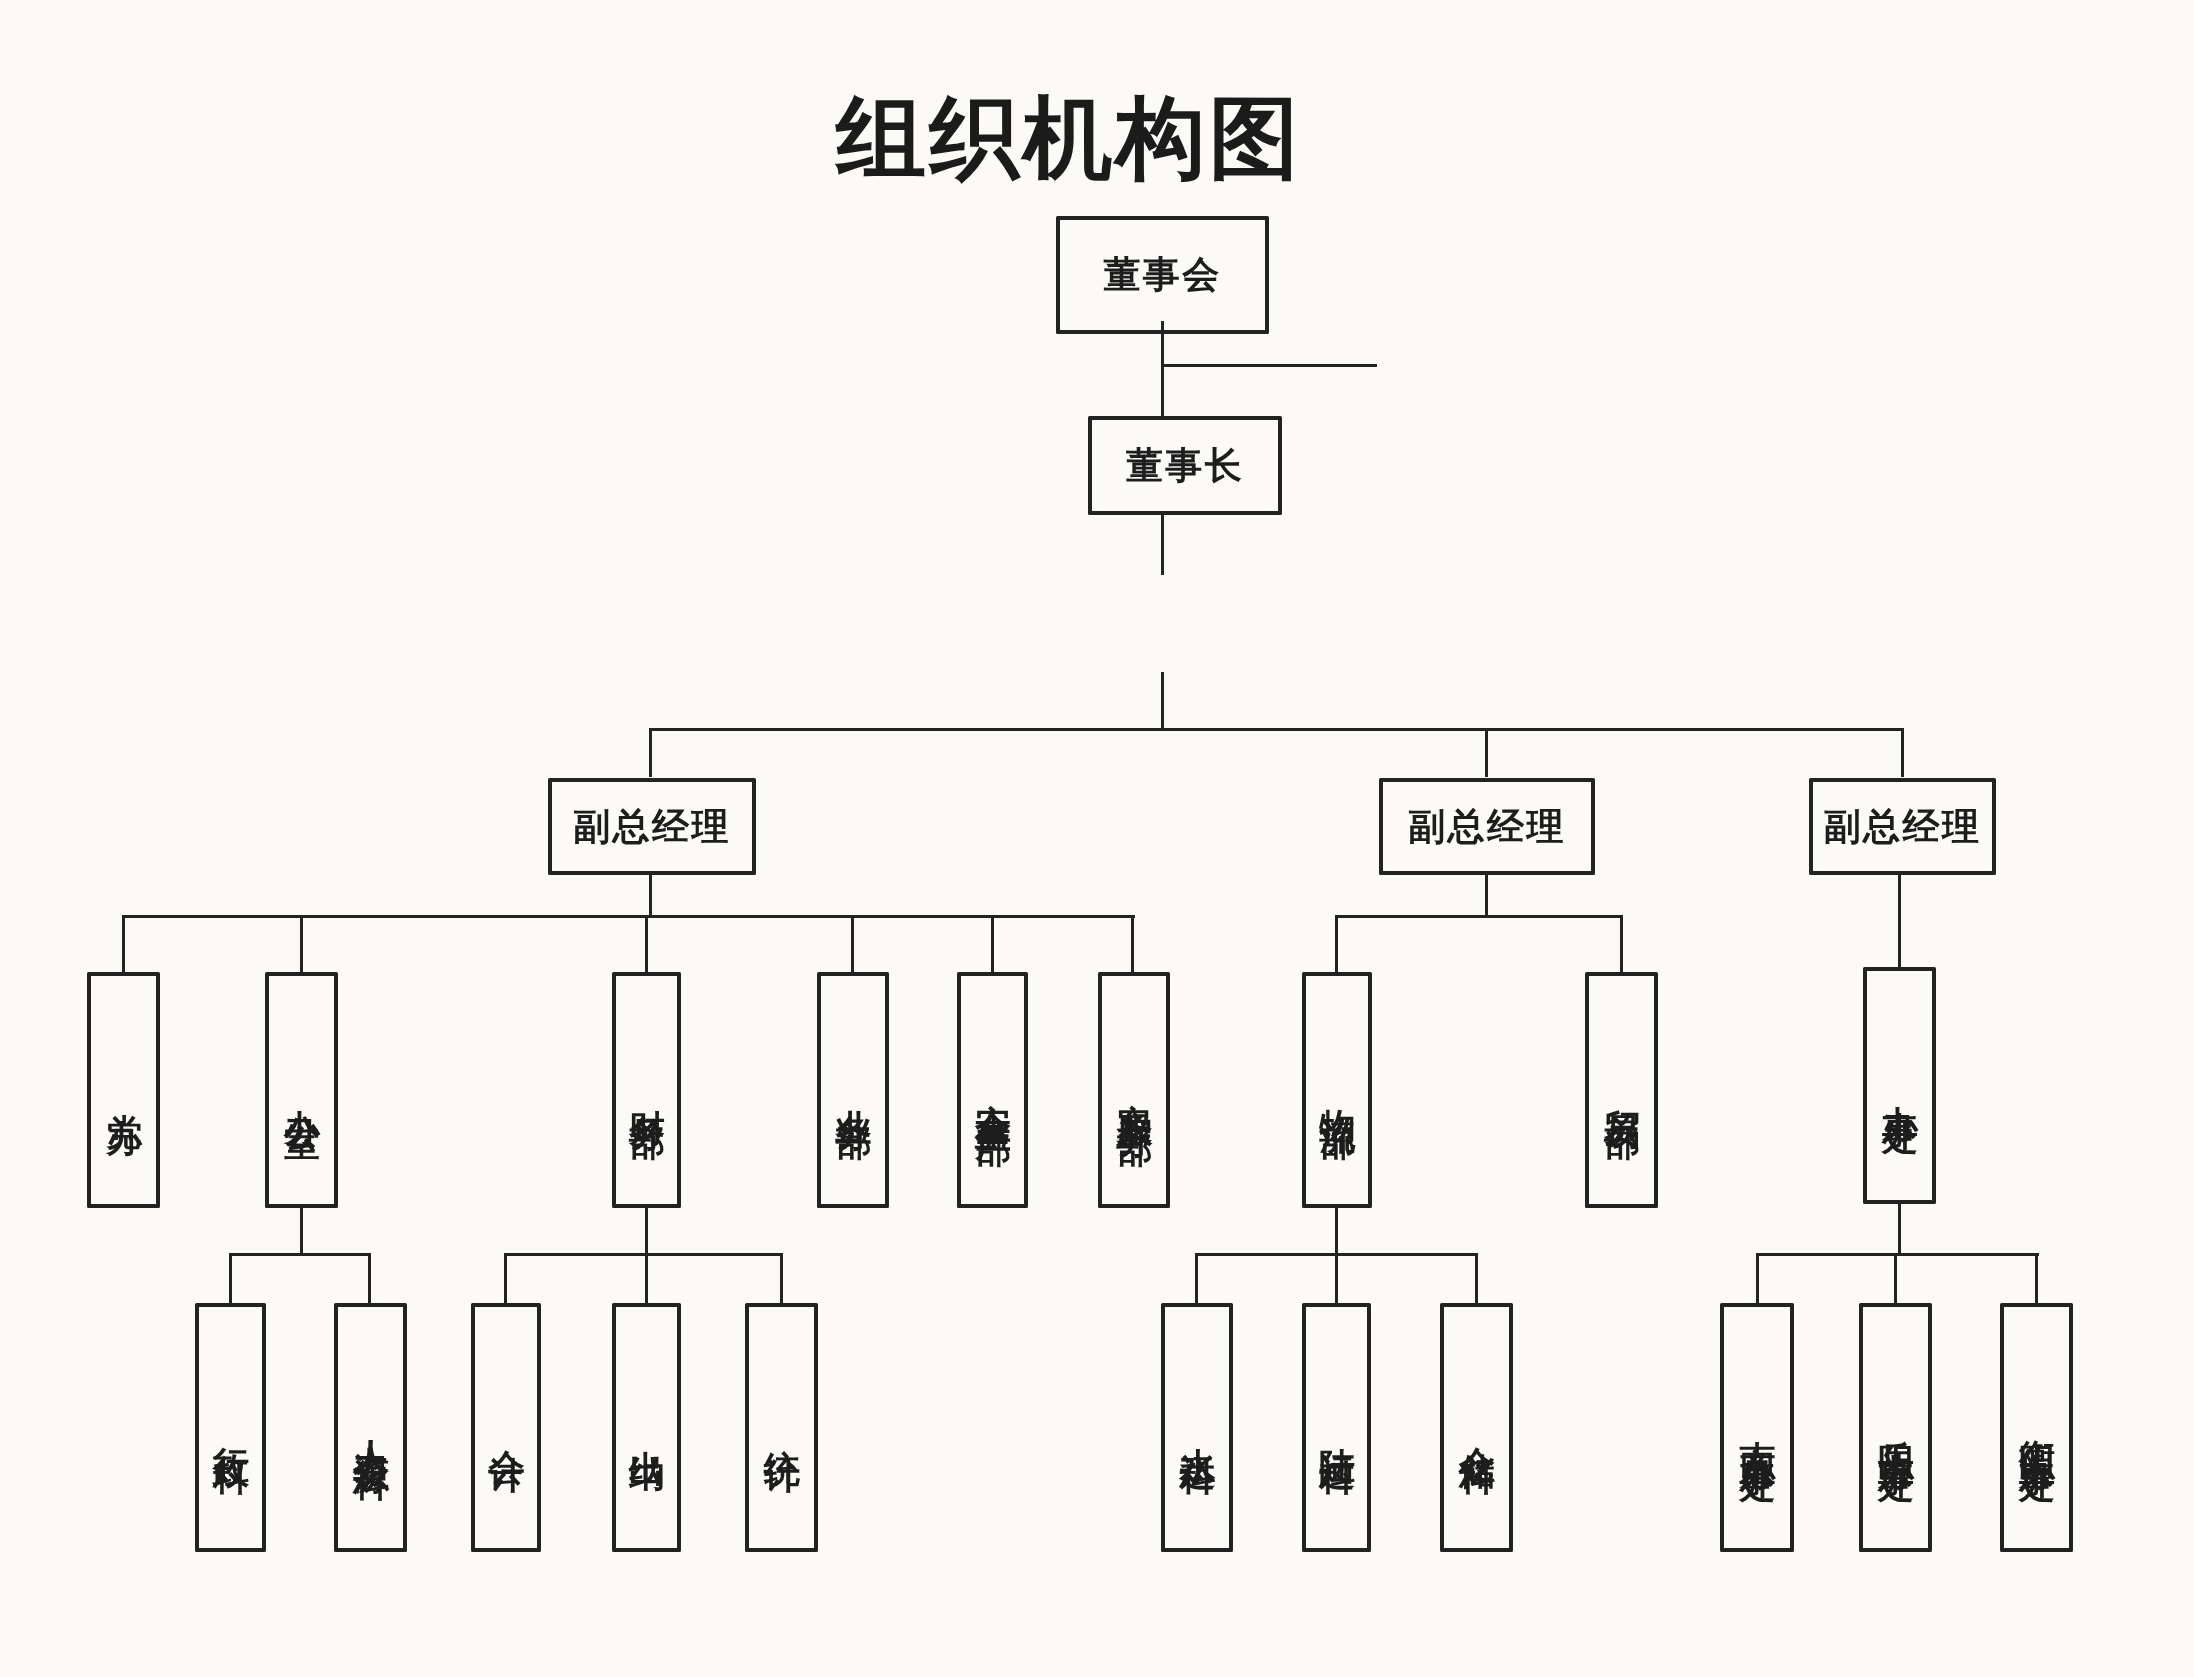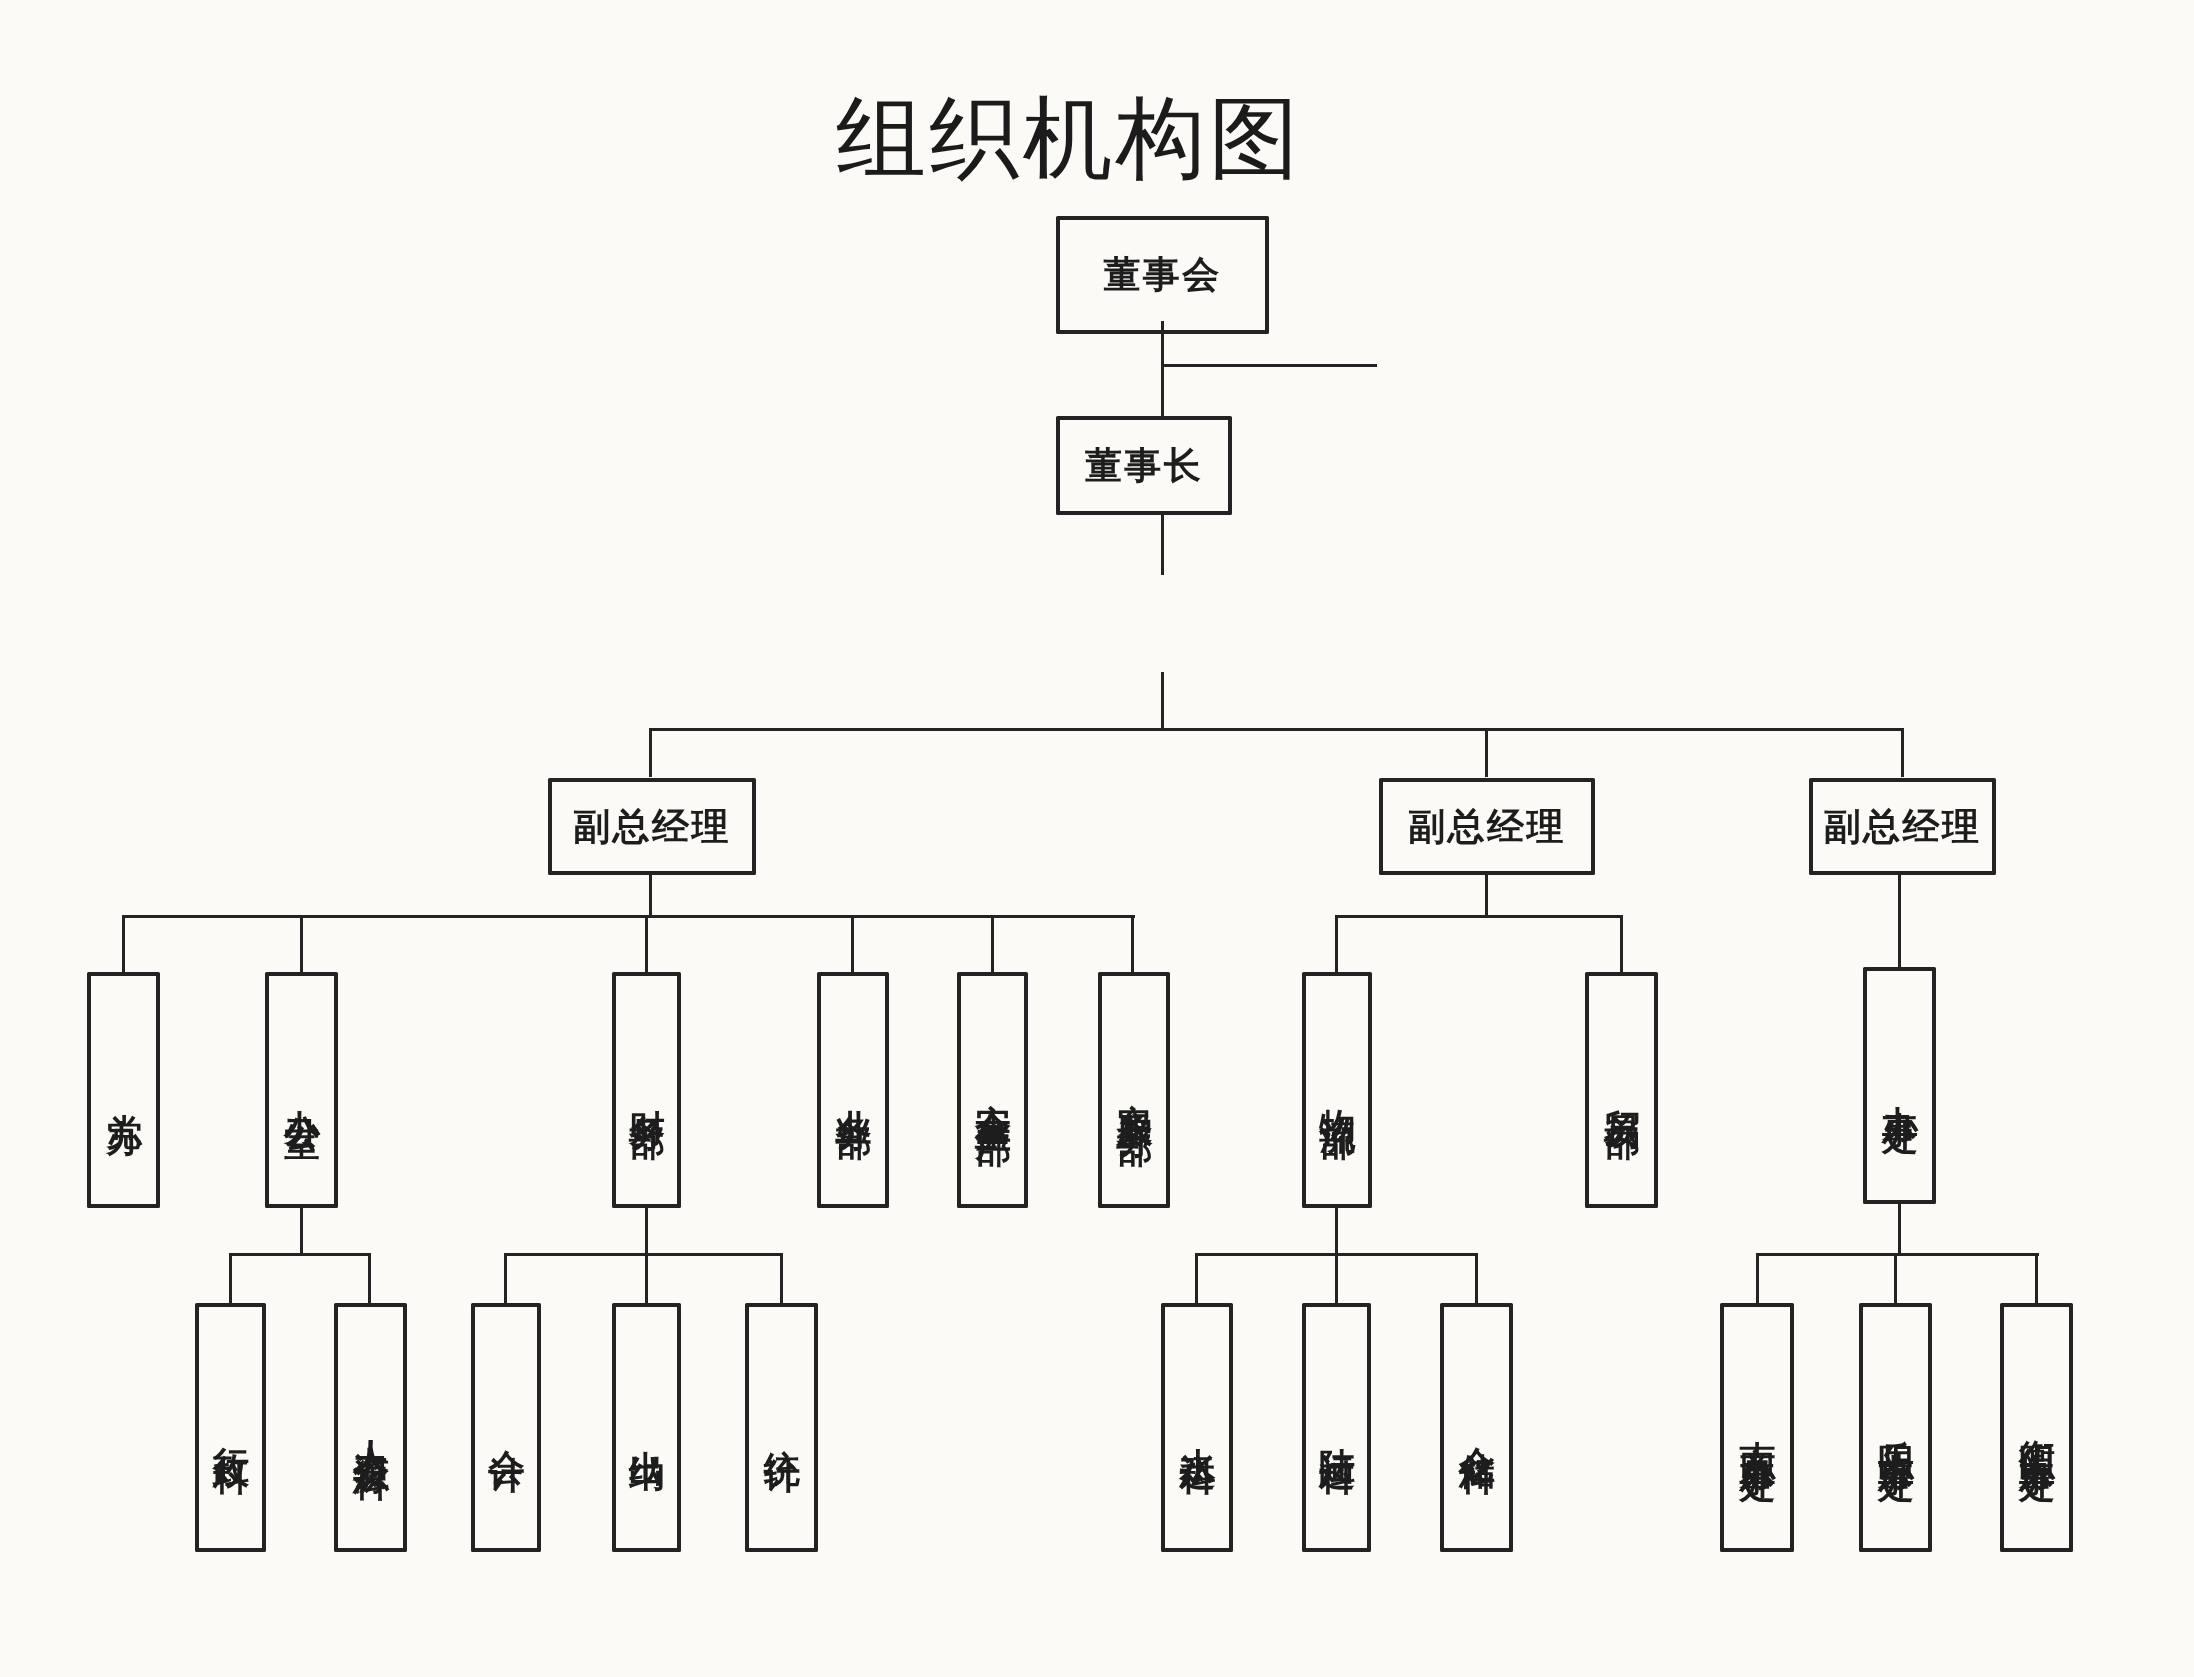--- a/index.html
+++ b/index.html
@@ -15,21 +15,21 @@
     font-family:"Liberation Serif","DejaVu Serif",serif;
     color:var(--ink);
     overflow:hidden;
   }
   .chart-title{
     position:absolute;
     top:78px;
     left:1069px;
     transform:translateX(-50%);
     font-size:90px;
-    font-weight:normal;
+    font-weight:bold;
     letter-spacing:3.2px;
     white-space:nowrap;
     color:#1b1b1b;
   }
   .node{
     position:absolute;
     box-sizing:border-box;
     border:4.8px solid var(--ink);
     border-radius:1.6px;
     background:transparent;
@@ -112,21 +112,21 @@
 
   <i class="ln v" style="left:1898px;top:1203px;height:53px"></i>
   <i class="ln hz" style="left:1756px;top:1253px;width:283px"></i>
   <i class="ln v" style="left:1756px;top:1255px;height:48px"></i>
   <i class="ln v" style="left:1894px;top:1255px;height:48px"></i>
   <i class="ln v" style="left:2035px;top:1255px;height:48px"></i>
 
   <div class="node h" style="left:1056px;top:216px;width:213px;height:118px">
     <span class="lbl">董事会</span>
   </div>
-  <div class="node h" style="left:1056px;top:416px;width:176px;height:99px">
+  <div class="node h" style="left:1088px;top:416px;width:194px;height:99px">
     <span class="lbl">董事长</span>
   </div>
   <div class="node h" style="left:548px;top:778px;width:208px;height:97px">
     <span class="lbl">副总经理</span>
   </div>
   <div class="node h" style="left:1379px;top:778px;width:216px;height:97px">
     <span class="lbl">副总经理</span>
   </div>
   <div class="node h" style="left:1809px;top:778px;width:187px;height:97px">
     <span class="lbl">副总经理</span>

